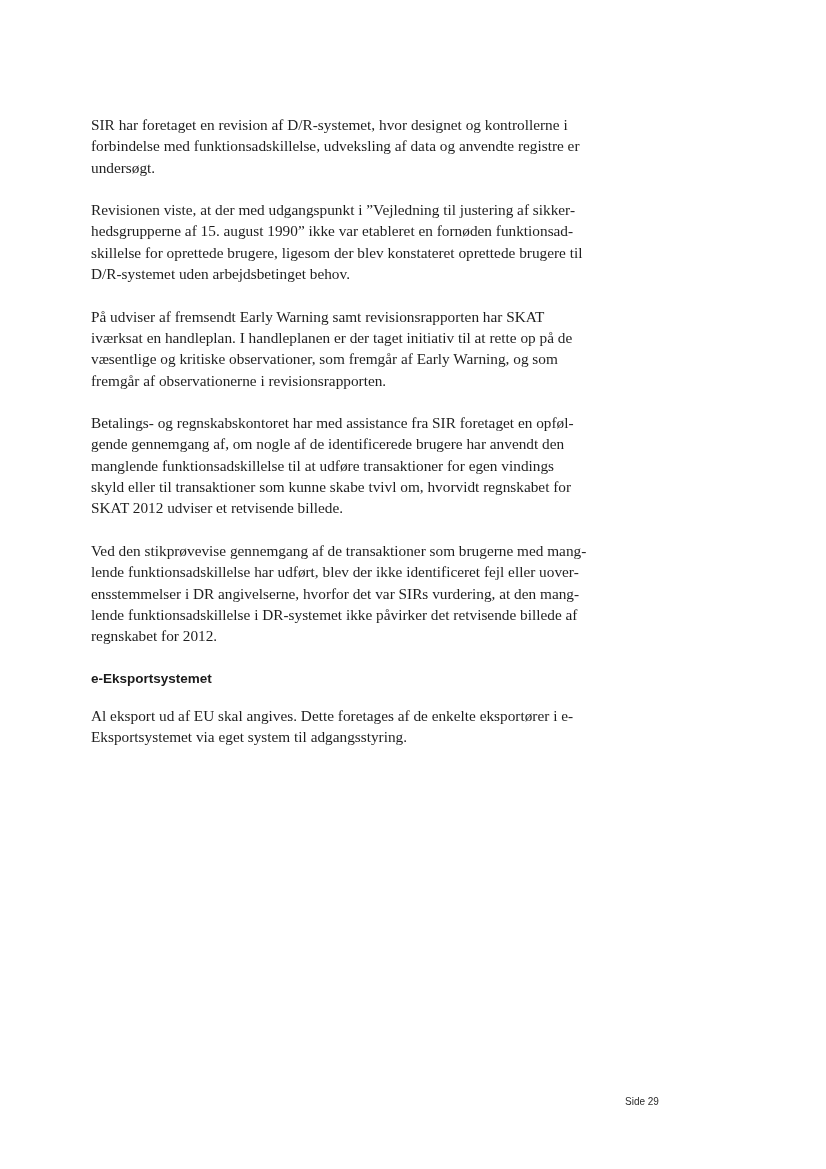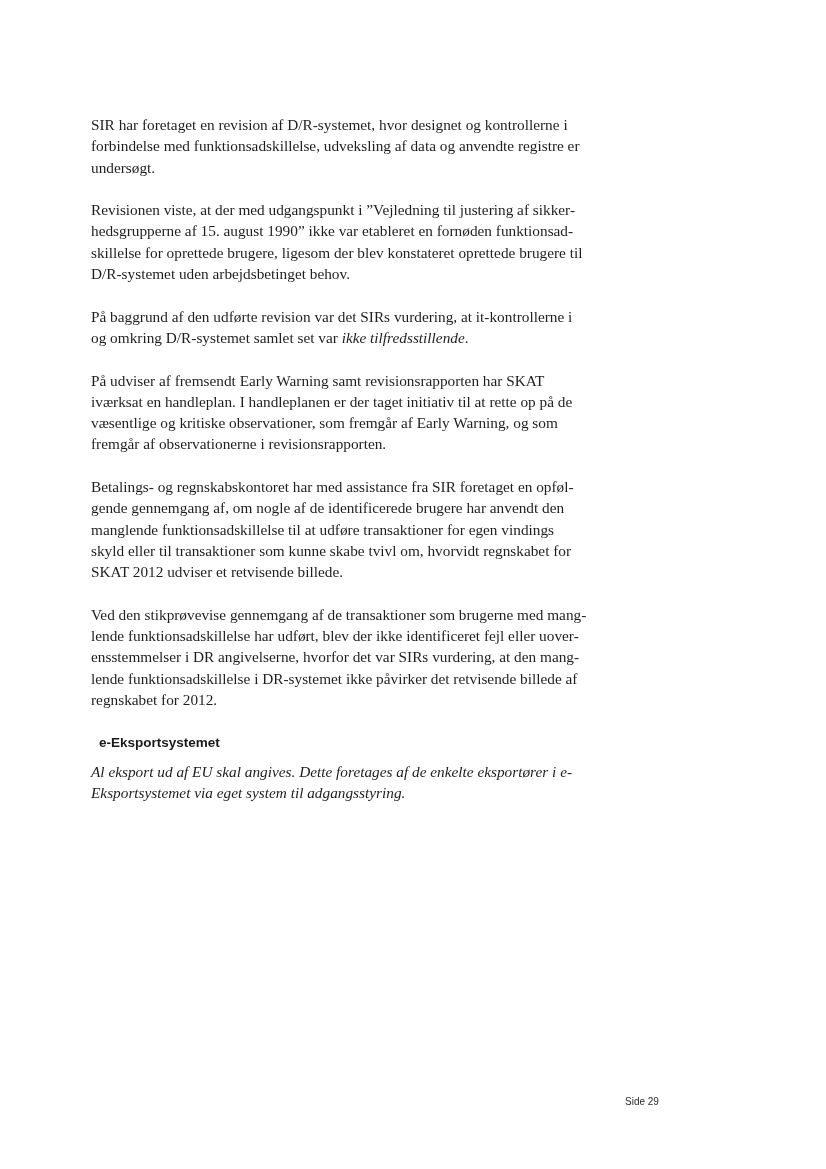--- a/index.html
+++ b/index.html
@@ -22,25 +22,24 @@
     top: 114px;
     width: 625px;
   }
   .content p {
     margin: 0 0 21.3px 0;
     font-size: 15.3px;
     line-height: 21.3px;
     white-space: pre-line;
   }
   .content p.after-heading {
-    margin-top: 4px;
-    font-style: italic;
+    margin-top: 16px;
   }
   .section-heading {
-    margin: 8px;
+    margin: 0;
     font-family: "Liberation Sans", sans-serif;
     font-weight: bold;
     font-size: 13.5px;
     line-height: 21.3px;
     color: #1a1a1a;
   }
   em.inline-italic {
     font-style: italic;
   }
   .page-footer {
@@ -58,22 +57,20 @@
 
 <div class="page">
   <div class="content">
     <p>SIR har foretaget en revision af D/R-systemet, hvor designet og kontrollerne i
 forbindelse med funktionsadskillelse, udveksling af data og anvendte registre er
 undersøgt.</p>
     <p>Revisionen viste, at der med udgangspunkt i ”Vejledning til justering af sikker-
 hedsgrupperne af 15. august 1990” ikke var etableret en fornøden funktionsad-
 skillelse for oprettede brugere, ligesom der blev konstateret oprettede brugere til
 D/R-systemet uden arbejdsbetinget behov.</p>
-    <p><span>På baggrund af den udførte revision var det SIRs vurdering, at it-kontrollerne i
-og omkring D/R-systemet samlet set var </span><em class="inline-italic">ikke tilfredsstillende</em><span>.</span></p>
     <p>På udviser af fremsendt Early Warning samt revisionsrapporten har SKAT
 iværksat en handleplan. I handleplanen er der taget initiativ til at rette op på de
 væsentlige og kritiske observationer, som fremgår af Early Warning, og som
 fremgår af observationerne i revisionsrapporten.</p>
     <p>Betalings- og regnskabskontoret har med assistance fra SIR foretaget en opføl-
 gende gennemgang af, om nogle af de identificerede brugere har anvendt den
 manglende funktionsadskillelse til at udføre transaktioner for egen vindings
 skyld eller til transaktioner som kunne skabe tvivl om, hvorvidt regnskabet for
 SKAT 2012 udviser et retvisende billede.</p>
     <p>Ved den stikprøvevise gennemgang af de transaktioner som brugerne med mang-

